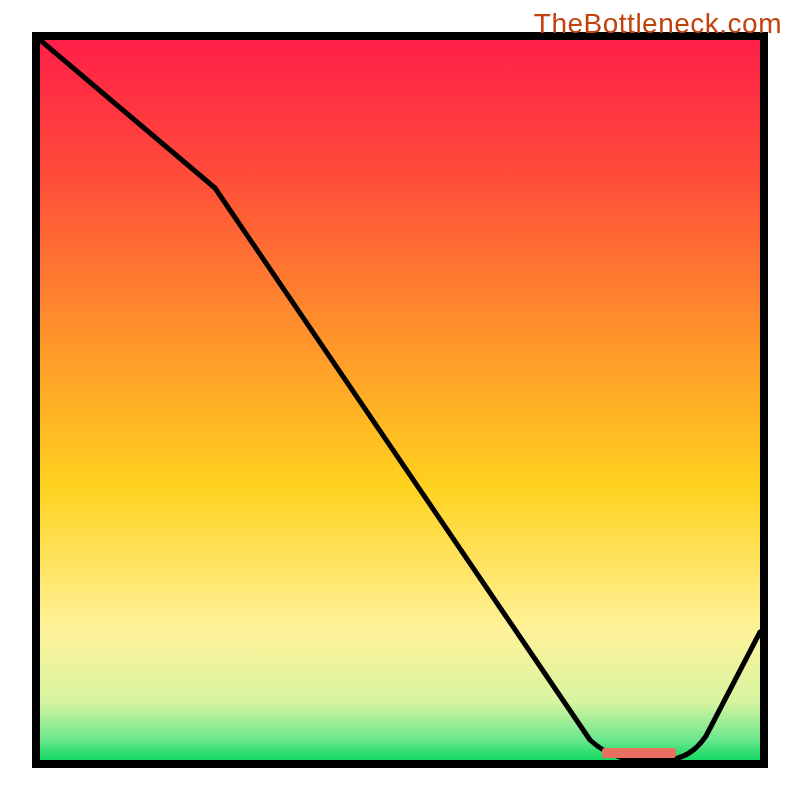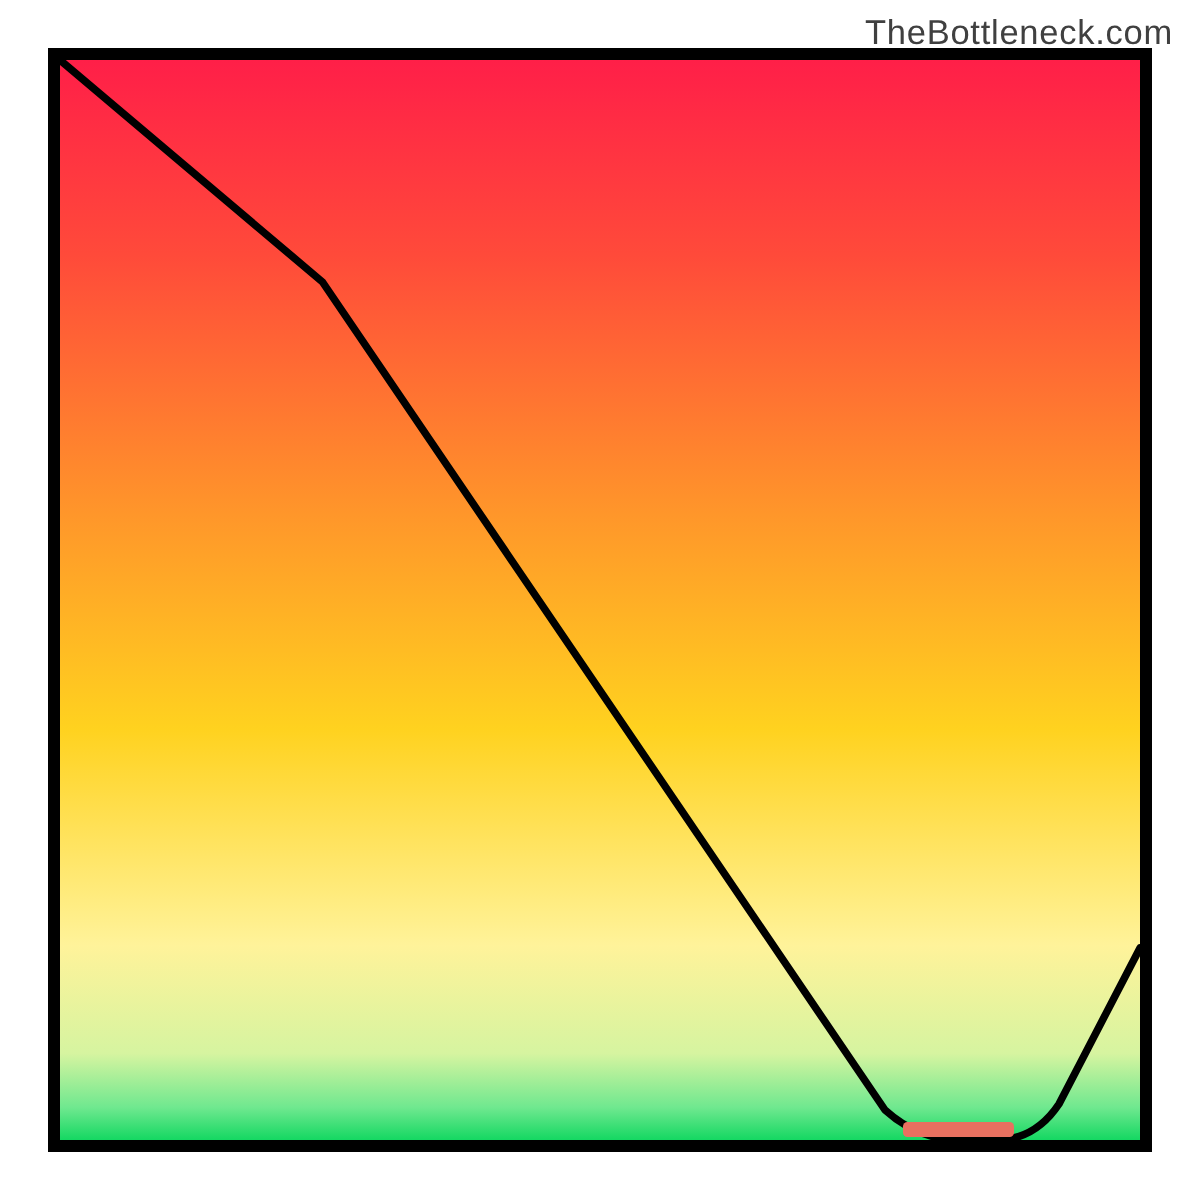--- a/index.html
+++ b/index.html
@@ -14,22 +14,22 @@
   .stage {
     position: relative;
     width: 800px;
     height: 800px;
     background: #ffffff;
   }
   .watermark {
     position: absolute;
     top: 8px;
     right: 18px;
-    color: #404040;
-    font-size: 23px;
+    color: #c2410c;
+    font-size: 28px;
     letter-spacing: 0.5px;
     z-index: 20;
   }
   svg.plot {
     position: absolute;
     left: 0;
     top: 0;
     width: 800px;
     height: 800px;
     z-index: 10;

